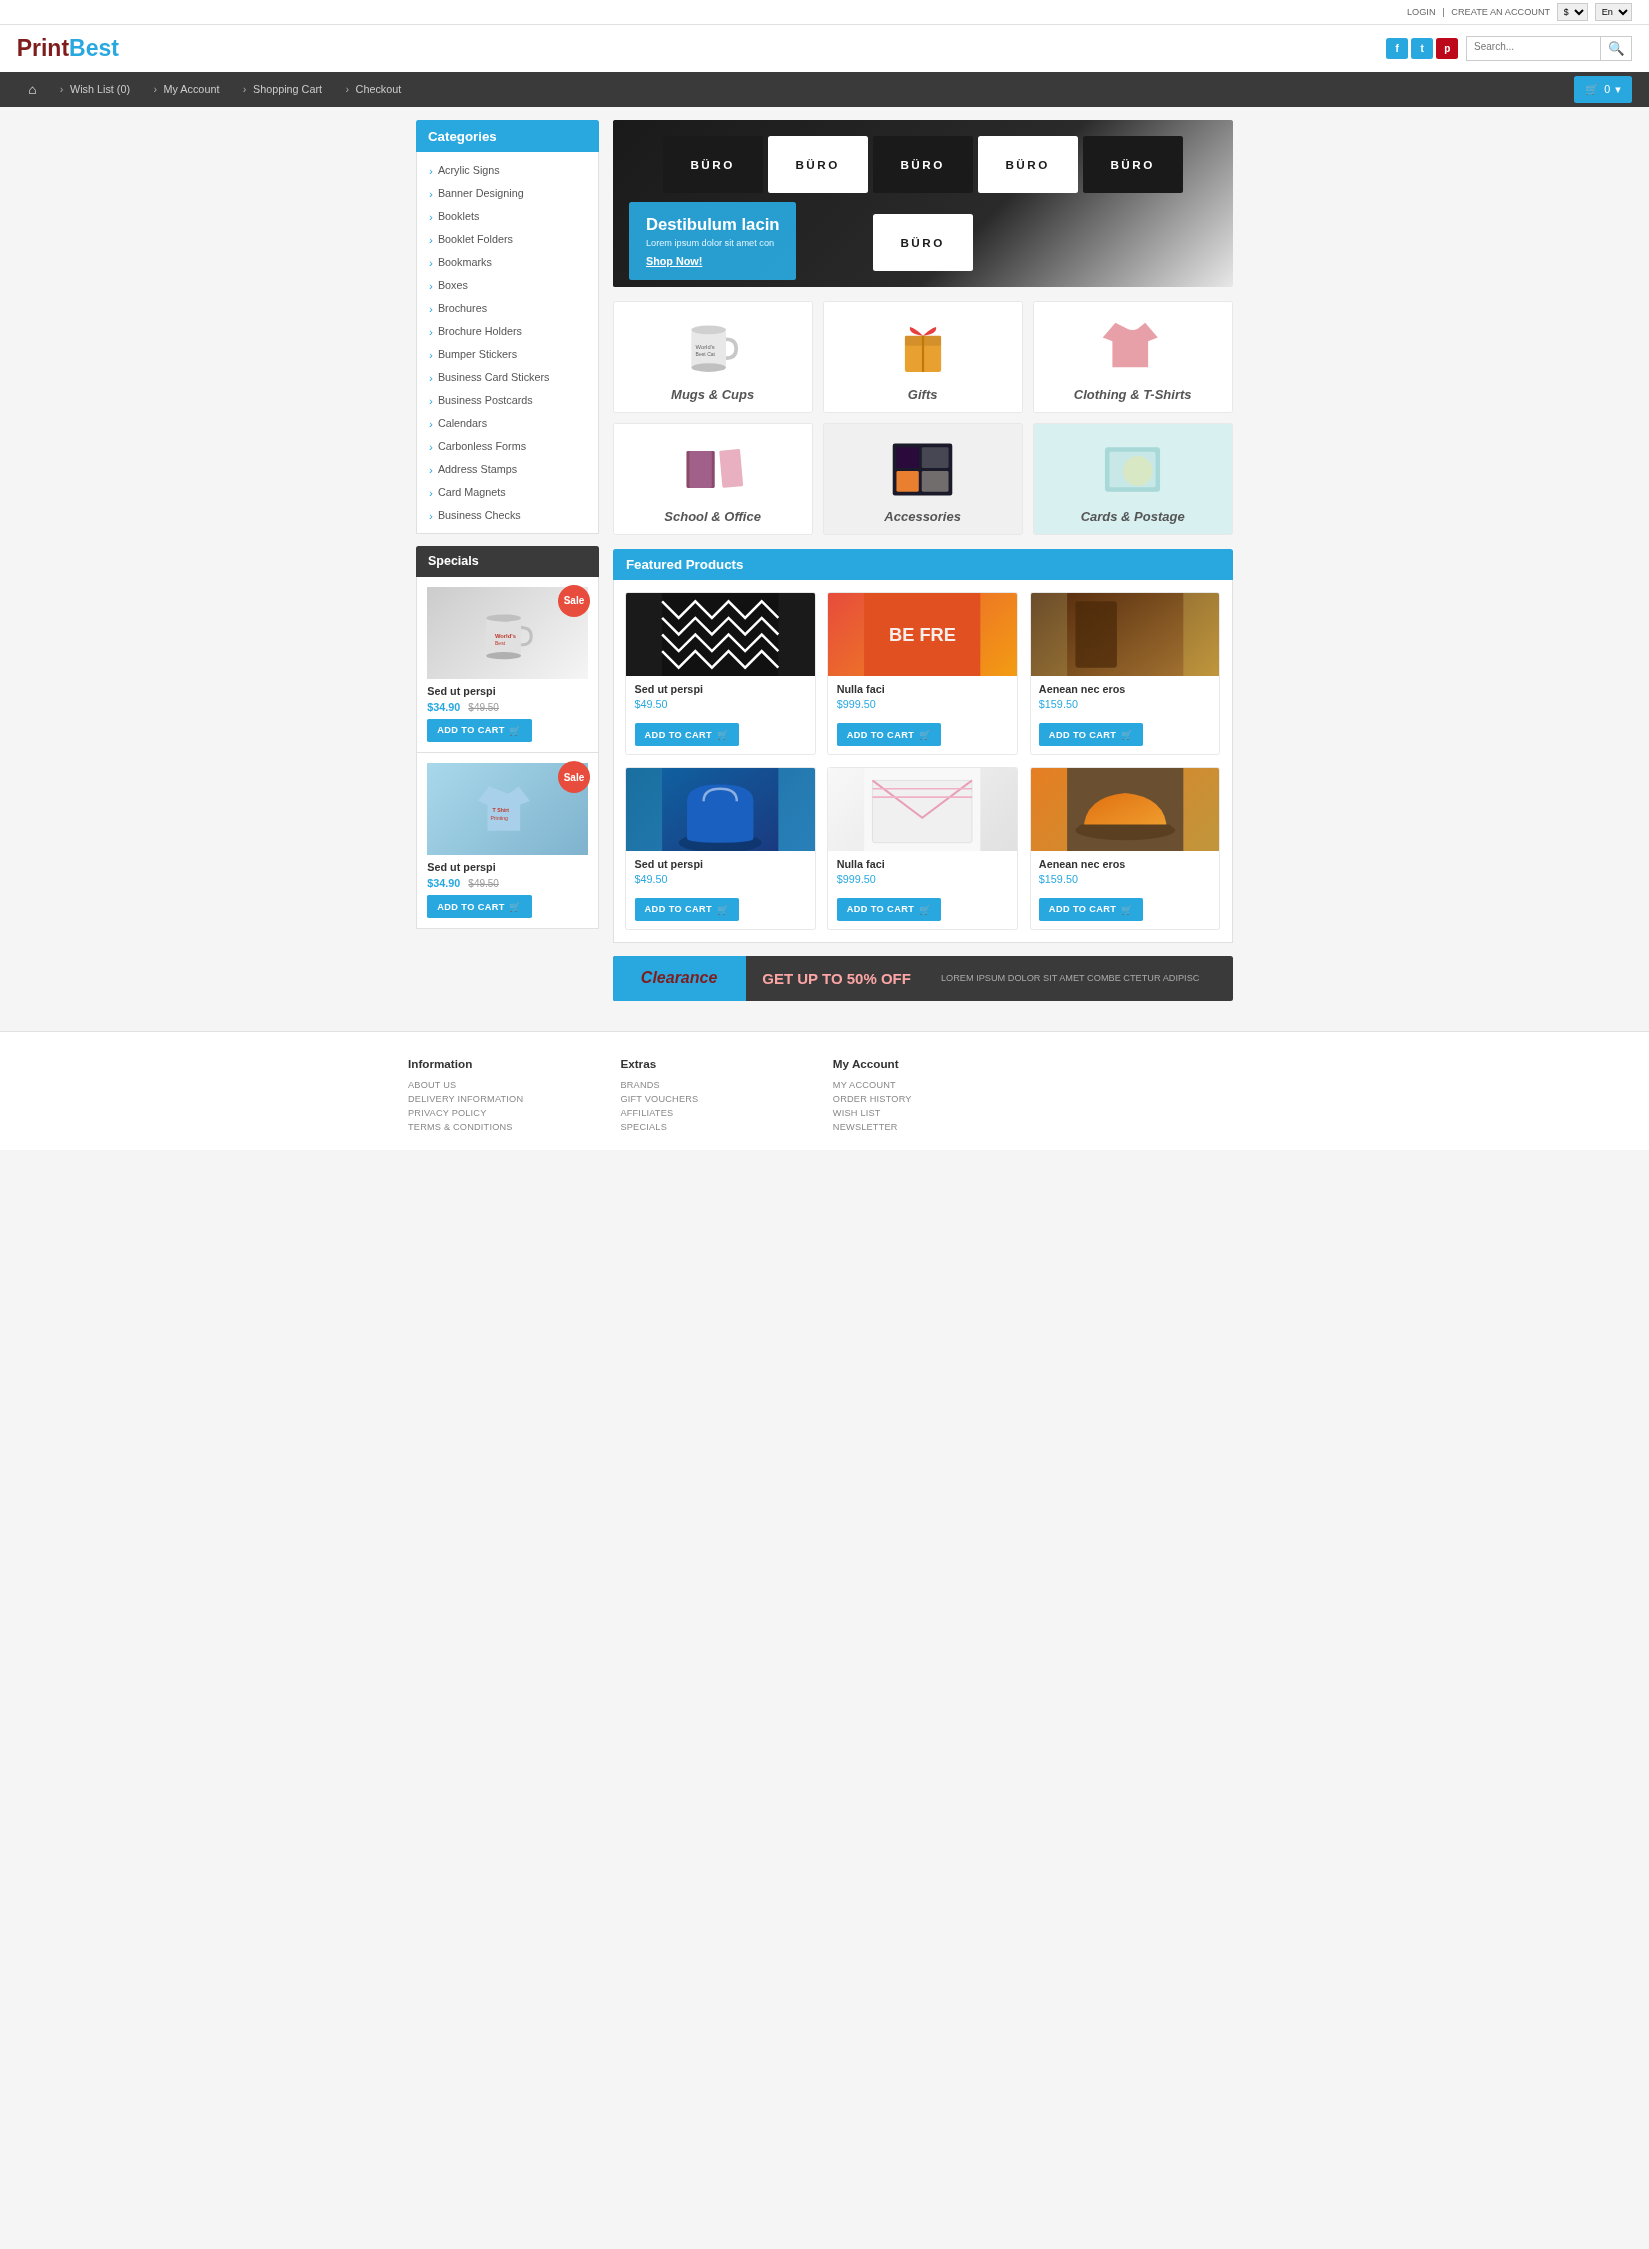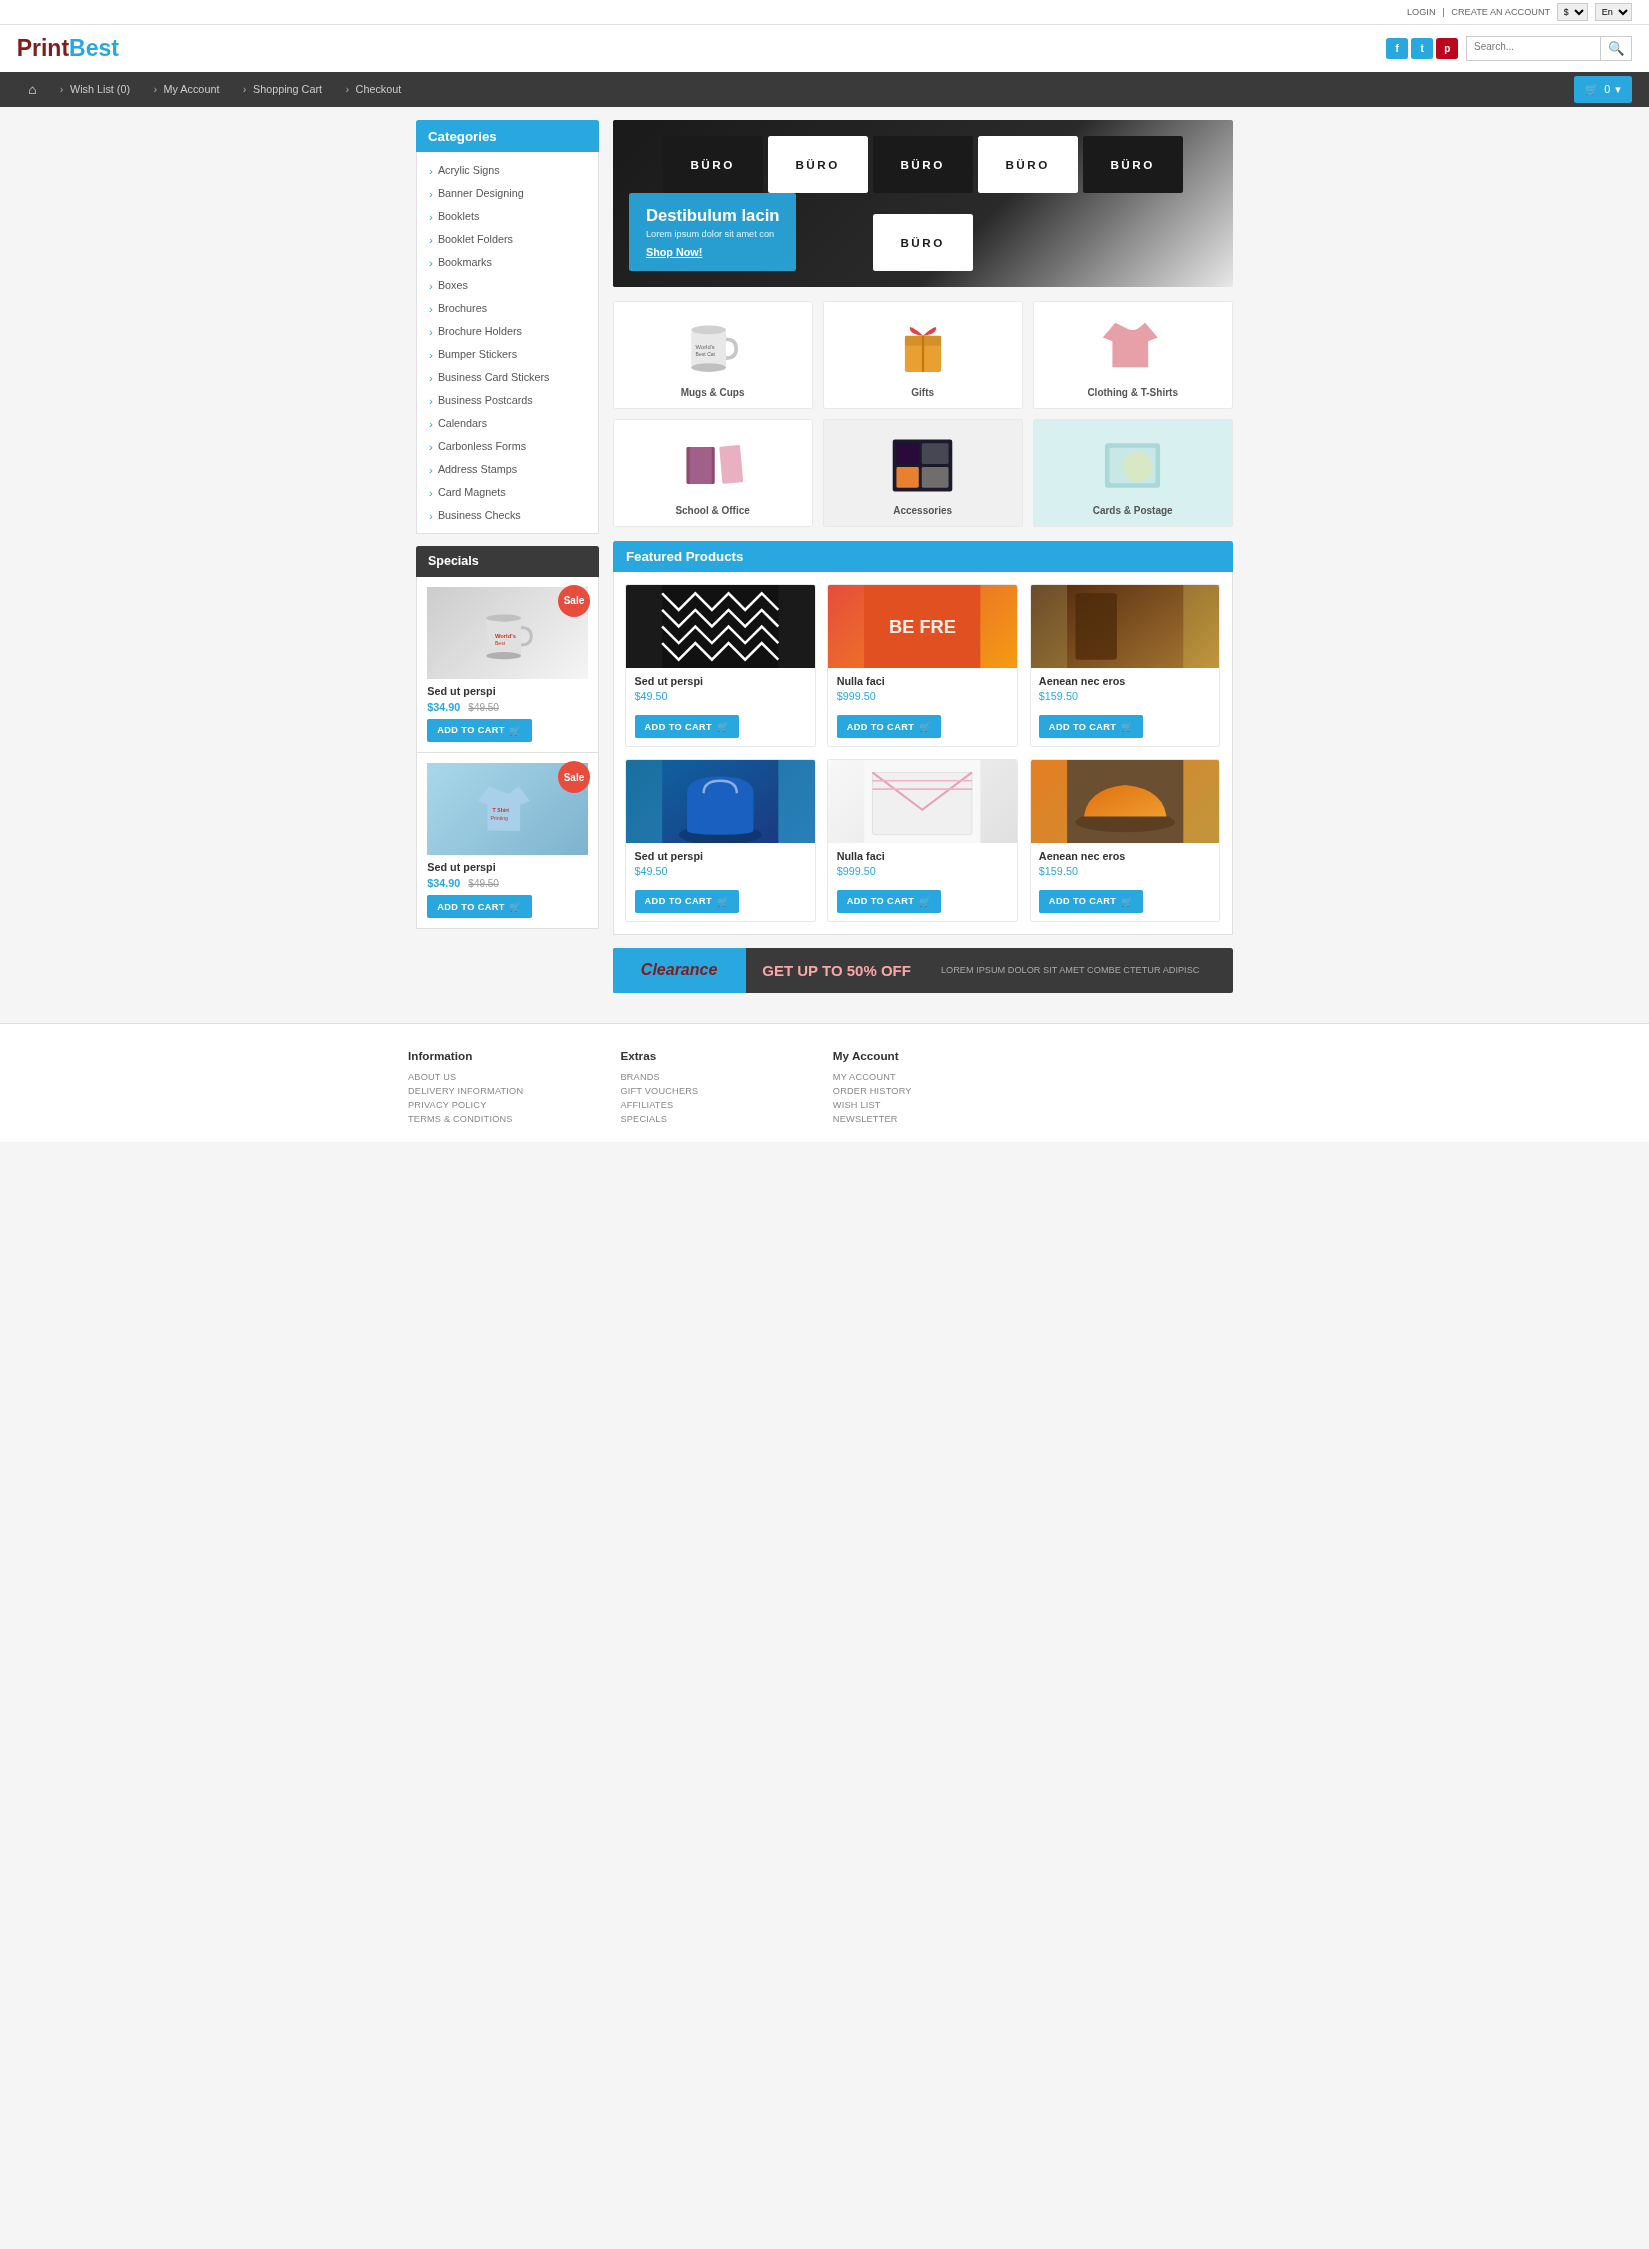--- a/index.html
+++ b/index.html
@@ -44,30 +44,30 @@
     .special-item { background: #fff; border: 0.8px solid #e0e0e0; border-top: none; padding: 10px; position: relative; }
     .sale-badge { position: absolute; top: 8.3px; right: 8.3px; background: #e74c3c; color: #fff; font-size: 10px; font-weight: bold; border-radius: 50%; width: 32px; height: 32px; display: flex; align-items: center; justify-content: center; }
     .special-title { font-size: 10.8px; font-weight: bold; margin-top: 6.7px; color: #333; }
     .special-price { margin-top: 3.3px; }
     .price-new { color: #29a8e0; font-weight: bold; font-size: 10.8px; }
     .price-old { color: #999; text-decoration: line-through; font-size: 10px; margin-left: 5px; }
     .add-cart-btn { background: #29a8e0; color: #fff; border: none; padding: 5.8px 10px; font-size: 9.2px; font-weight: bold; cursor: pointer; margin-top: 6.7px; border-radius: 1.7px; display: flex; align-items: center; gap: 5px; letter-spacing: 0.4px; }
 
     
     .hero-banner { width: 100%; height: 167px; background: linear-gradient(135deg, #1a1a1a 0%, #3a3a3a 50%, #f0f0f0 100%); border-radius: 2.5px; overflow: hidden; position: relative; display: flex; flex-direction: column; justify-content: flex-end; padding: 16.7px; }
-    .hero-text-box { position: absolute; bottom: 16px; left: 16.7px; background: rgba(41,168,224,0.92); padding: 13.3px 16.7px; border-radius: 2.5px; max-width: 183px; }
+    .hero-text-box { position: absolute; bottom: 7px; left: 16.7px; background: rgba(41,168,224,0.92); padding: 13.3px 16.7px; border-radius: 2.5px; max-width: 183px; }
     .hero-title { color: #fff; font-size: 16.7px; font-weight: bold; }
     .hero-sub { color: #e0f5ff; font-size: 9.2px; margin-top: 3.3px; }
     .hero-shop { color: #fff; font-size: 10.8px; font-weight: bold; margin-top: 6.7px; text-decoration: underline; cursor: pointer; }
 
     
     .cat-grid { display: grid; grid-template-columns: repeat(3, 1fr); gap: 10px; margin-top: 13.3px; }
     .cat-card { background: #fff; border: 0.8px solid #e8e8e8; border-radius: 2.5px; text-align: center; padding: 11.7px 6.7px 10px; cursor: pointer; }
     .cat-card-img { width: 100%; height: 67px; display: flex; align-items: center; justify-content: center; overflow: hidden; margin-bottom: 6.7px; }
-    .cat-card-label { font-size: 10px; color: #555; font-weight: bold; }
+    .cat-card-label { font-size: 13px; color: #555; font-weight: bold; font-style: italic; }
 
     
     .featured-header { background: #29a8e0; color: #fff; font-size: 13.3px; font-weight: bold; padding: 8.3px 13.3px; border-radius: 2.5px 2.5px 0 0; margin-top: 13.3px; }
     .products-grid { display: grid; grid-template-columns: repeat(3, 1fr); gap: 11.7px; background: #fff; border: 0.8px solid #e0e0e0; border-top: none; padding: 11.7px; }
     .product-card { border: 0.8px solid #e8e8e8; border-radius: 2.5px; overflow: hidden; background: #fff; }
     .product-info { padding: 6.7px 8.3px; }
     .product-title { font-size: 10.8px; font-weight: bold; color: #333; }
     .product-price { color: #29a8e0; font-size: 10.8px; margin-top: 3.3px; }
     .product-actions { padding: 0 8.3px 8.3px; }
 

